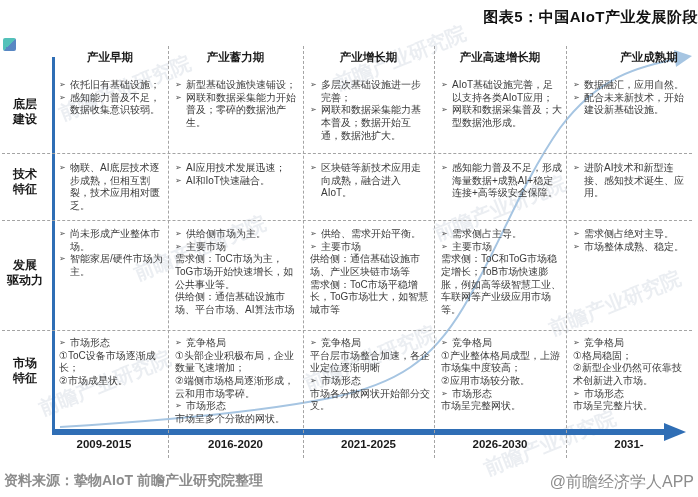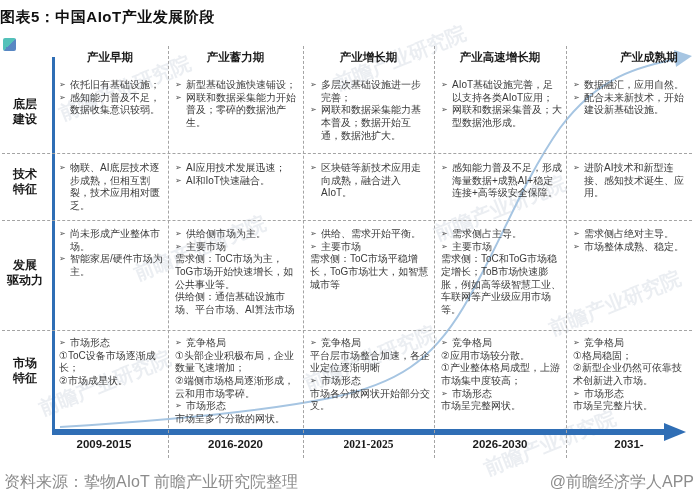--- a/index.html
+++ b/index.html
@@ -1,19 +1,19 @@
 <!DOCTYPE html>
 <html><head>
 <meta charset="utf-8">
 <style>
   html,body{margin:0;padding:0;}
   body{width:698px;height:497px;background:#ffffff;position:relative;overflow:hidden;
        font-family:"Liberation Sans","DejaVu Sans",sans-serif;color:#3a3a3a;}
   .page{position:absolute;inset:0;}
-  .title{position:absolute;top:8px;left:0;width:698px;text-align:left;
+  .title{position:absolute;top:8px;left:0;width:698px;text-align:right;
          font-size:15px;font-weight:bold;color:#111;letter-spacing:.5px;}
   .logo{position:absolute;top:38px;left:3px;width:13px;height:13px;border-radius:2px;
         background:linear-gradient(135deg,#35b6ad 0 50%,#3b72b9 50% 100%);opacity:.85;}
   .wm{position:absolute;font-size:20px;font-weight:bold;color:rgba(110,135,160,.14);
       transform:rotate(-22deg);white-space:nowrap;pointer-events:none;}
   .vaxis{position:absolute;left:52px;top:57px;width:3px;height:375px;}
   .haxis{position:absolute;left:52px;top:429px;height:6px;width:614px;}
   .haxis-arrow{position:absolute;left:664px;top:423px;width:0;height:0;
                border-top:9px solid transparent;border-bottom:9px solid transparent;
                border-left:22px solid #2f6eb5;}
@@ -23,21 +23,21 @@
           font-weight:bold;color:#1a1a1a;}
   .row-label{position:absolute;left:0;width:50px;text-align:center;font-size:12px;
              font-weight:bold;color:#1a1a1a;white-space:pre-line;line-height:1.25;}
   .vline{position:absolute;top:46px;height:412px;width:0;border-left:1px dashed #a4a4a4;}
   .hline{position:absolute;left:2px;width:690px;height:0;border-top:1px dashed #a4a4a4;}
   .cell{position:absolute;font-size:10px;line-height:1.27;color:#3a3a3a;}
   .bline{display:flex;}
   .bline .mk{flex:0 0 11px;font-size:8px;color:#4a4a4a;padding-top:1px;}
   .bline .tx{flex:1;}
   .pline{padding-left:0;}
-  .footer-left{position:absolute;left:4px;top:472px;font-size:16px;color:#8c8c8c;}
+  .footer-left{position:absolute;left:4px;top:472px;font-size:14px;color:#8c8c8c;font-weight:bold;}
   .footer-right{position:absolute;right:4px;top:472px;font-size:16px;color:#8c8c8c;}
   svg.curve{position:absolute;left:0;top:0;pointer-events:none;}
 </style>
 </head>
 <body>
 
 <div class="page">
   <div class="title">图表5：中国AIoT产业发展阶段</div>
   <div class="logo"></div>
 
@@ -62,21 +62,21 @@
   <div class="haxis" style="background: rgb(47, 110, 181);"></div>
   <div class="haxis-arrow" style="border-left-color: rgb(47, 110, 181);"></div>
 
   <div id="grid">
       <div class="col-header" style="left: 52px; width: 116px;">产业早期</div>
       <div class="period" style="left: 46px; width: 116px;">2009-2015</div>
       <div class="col-header" style="left: 168px; width: 135px;">产业蓄力期</div>
       <div class="period" style="left: 168px; width: 135px;">2016-2020</div>
       <div class="vline" style="left: 168px;"></div>
       <div class="col-header" style="left: 303px; width: 131px;">产业增长期</div>
-      <div class="period" style="left: 303px; width: 131px; font-family: Liberation Serif, serif;">2021-2025</div>
+      <div class="period" style="left: 303px; width: 131px;">2021-2025</div>
       <div class="vline" style="left: 303px;"></div>
       <div class="col-header" style="left: 434px; width: 132px;">产业高速增长期</div>
       <div class="period" style="left: 434px; width: 132px;">2026-2030</div>
       <div class="vline" style="left: 434px;"></div>
       <div class="col-header" style="left: 586px; width: 126px;">产业成熟期</div>
       <div class="period" style="left: 566px; width: 126px;">2031-</div>
       <div class="vline" style="left: 566px;"></div>
       <div class="hline" style="top: 153px;"></div>
       <div class="hline" style="top: 220px;"></div>
       <div class="hline" style="top: 330px;"></div>
@@ -194,20 +194,21 @@
       </div>
       <div class="cell" style="left: 310px; top: 228px; width: 120px;">
         <div class="bline">
           <span class="mk">➢</span>
           <span class="tx">供给、需求开始平衡。</span>
         </div>
         <div class="bline">
           <span class="mk">➢</span>
           <span class="tx">主要市场</span>
         </div>
+        <div class="pline">供给侧：通信基础设施市场、产业区块链市场等</div>
         <div class="pline">需求侧：ToC市场平稳增长，ToG市场壮大，如智慧城市等</div>
       </div>
       <div class="cell" style="left: 441px; top: 228px; width: 121px;">
         <div class="bline">
           <span class="mk">➢</span>
           <span class="tx">需求侧占主导。</span>
         </div>
         <div class="bline">
           <span class="mk">➢</span>
           <span class="tx">主要市场</span>
@@ -257,22 +258,22 @@
           <span class="mk">➢</span>
           <span class="tx">市场形态</span>
         </div>
         <div class="pline">市场各分散网状开始部分交叉。</div>
       </div>
       <div class="cell" style="left: 441px; top: 337px; width: 121px;">
         <div class="bline">
           <span class="mk">➢</span>
           <span class="tx">竞争格局</span>
         </div>
+        <div class="pline">①产业整体格局成型，上游市场集中度较高；</div>
         <div class="pline">②应用市场较分散。</div>
-        <div class="pline">①产业整体格局成型，上游市场集中度较高；</div>
         <div class="bline">
           <span class="mk">➢</span>
           <span class="tx">市场形态</span>
         </div>
         <div class="pline">市场呈完整网状。</div>
       </div>
       <div class="cell" style="left: 573px; top: 337px; width: 115px;">
         <div class="bline">
           <span class="mk">➢</span>
           <span class="tx">竞争格局</span>

